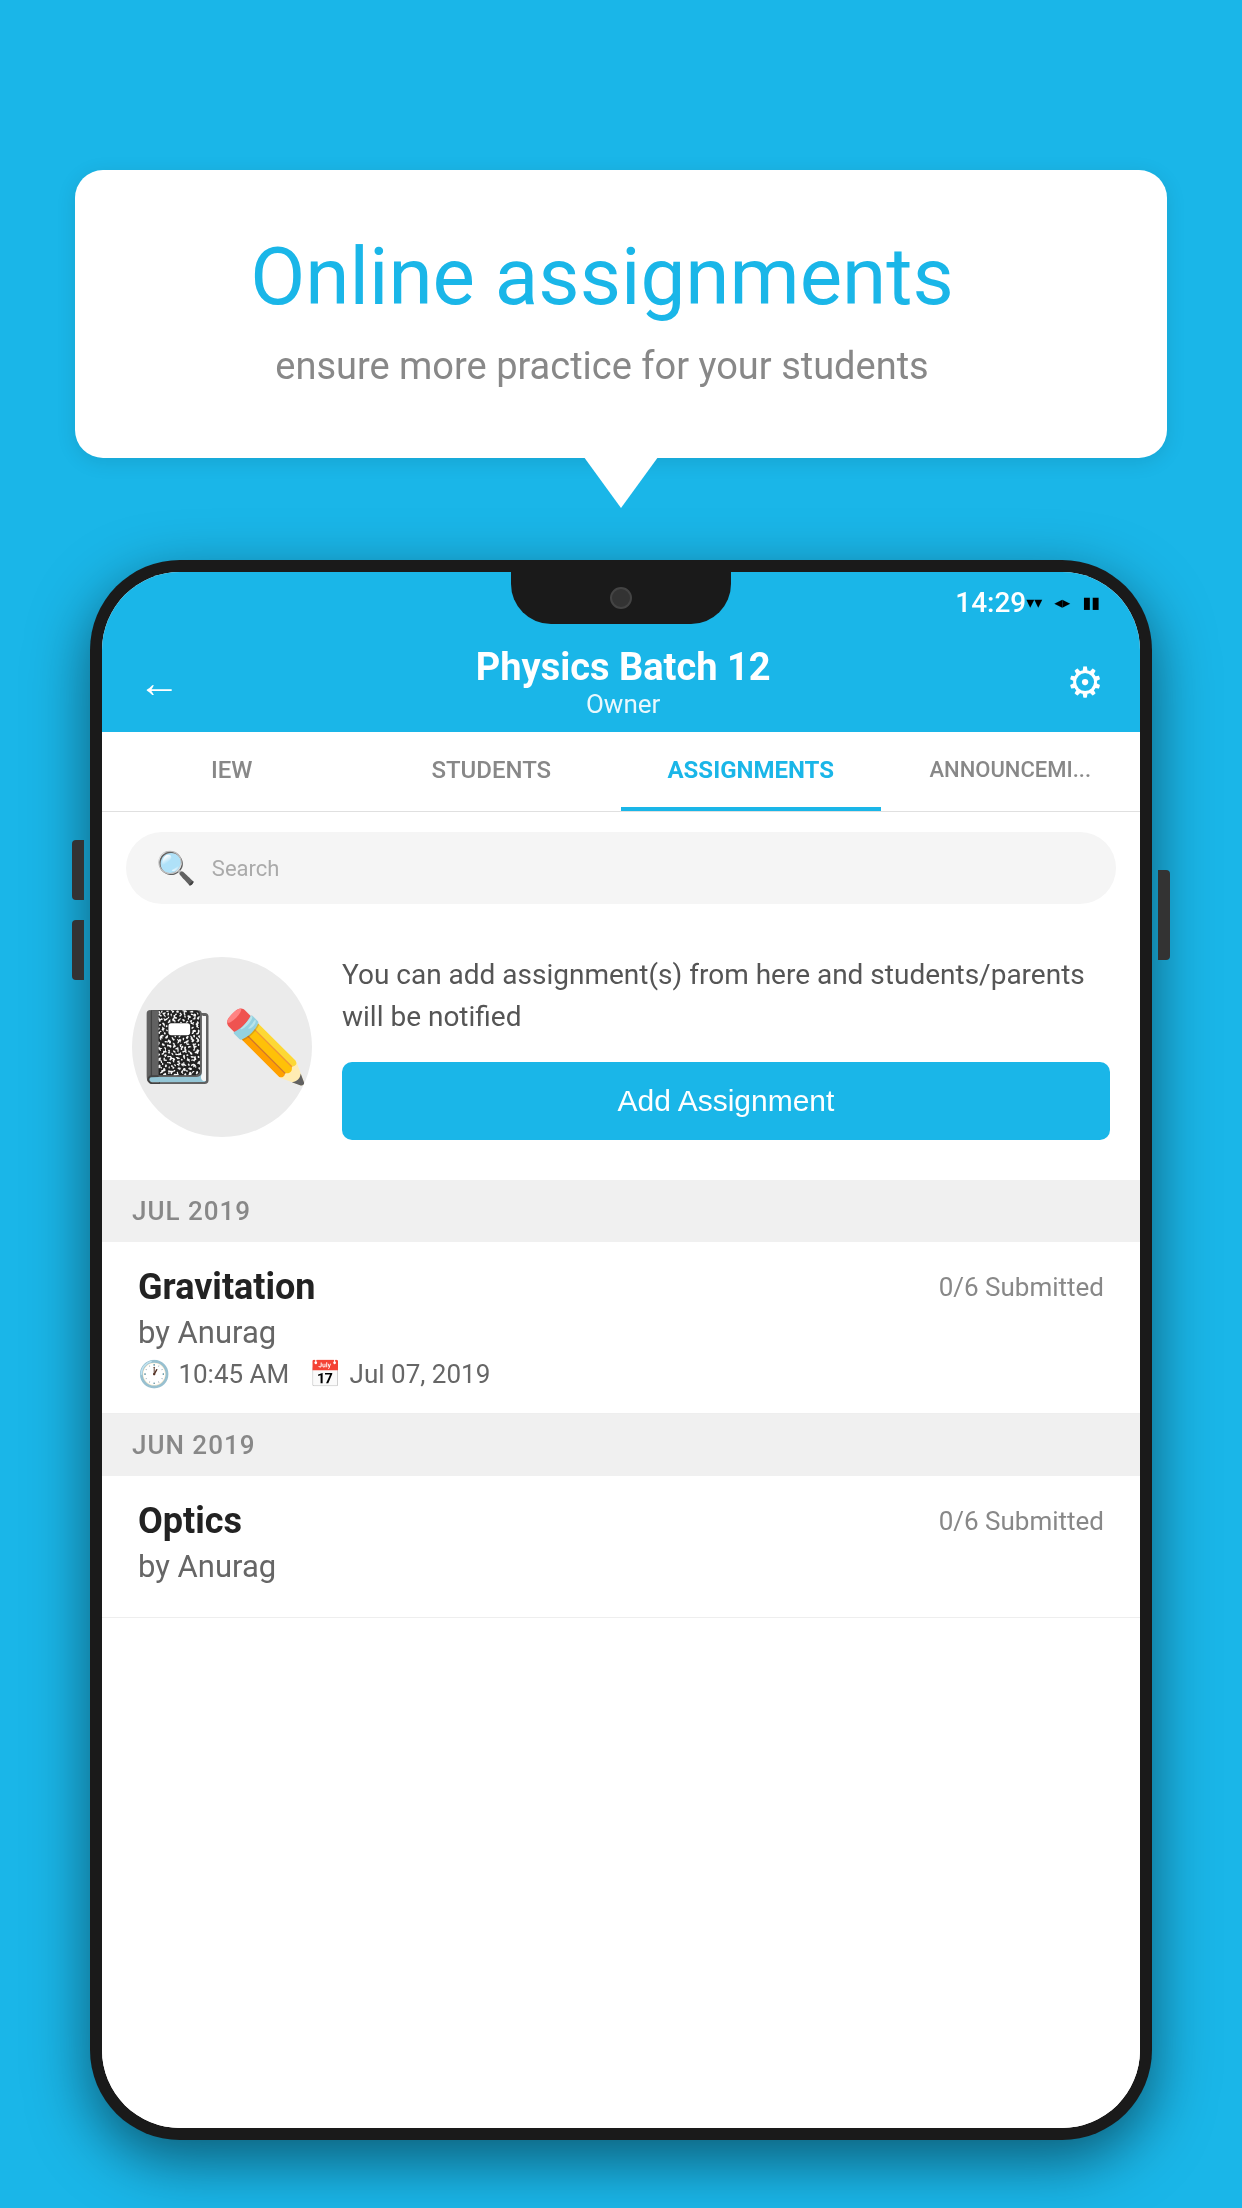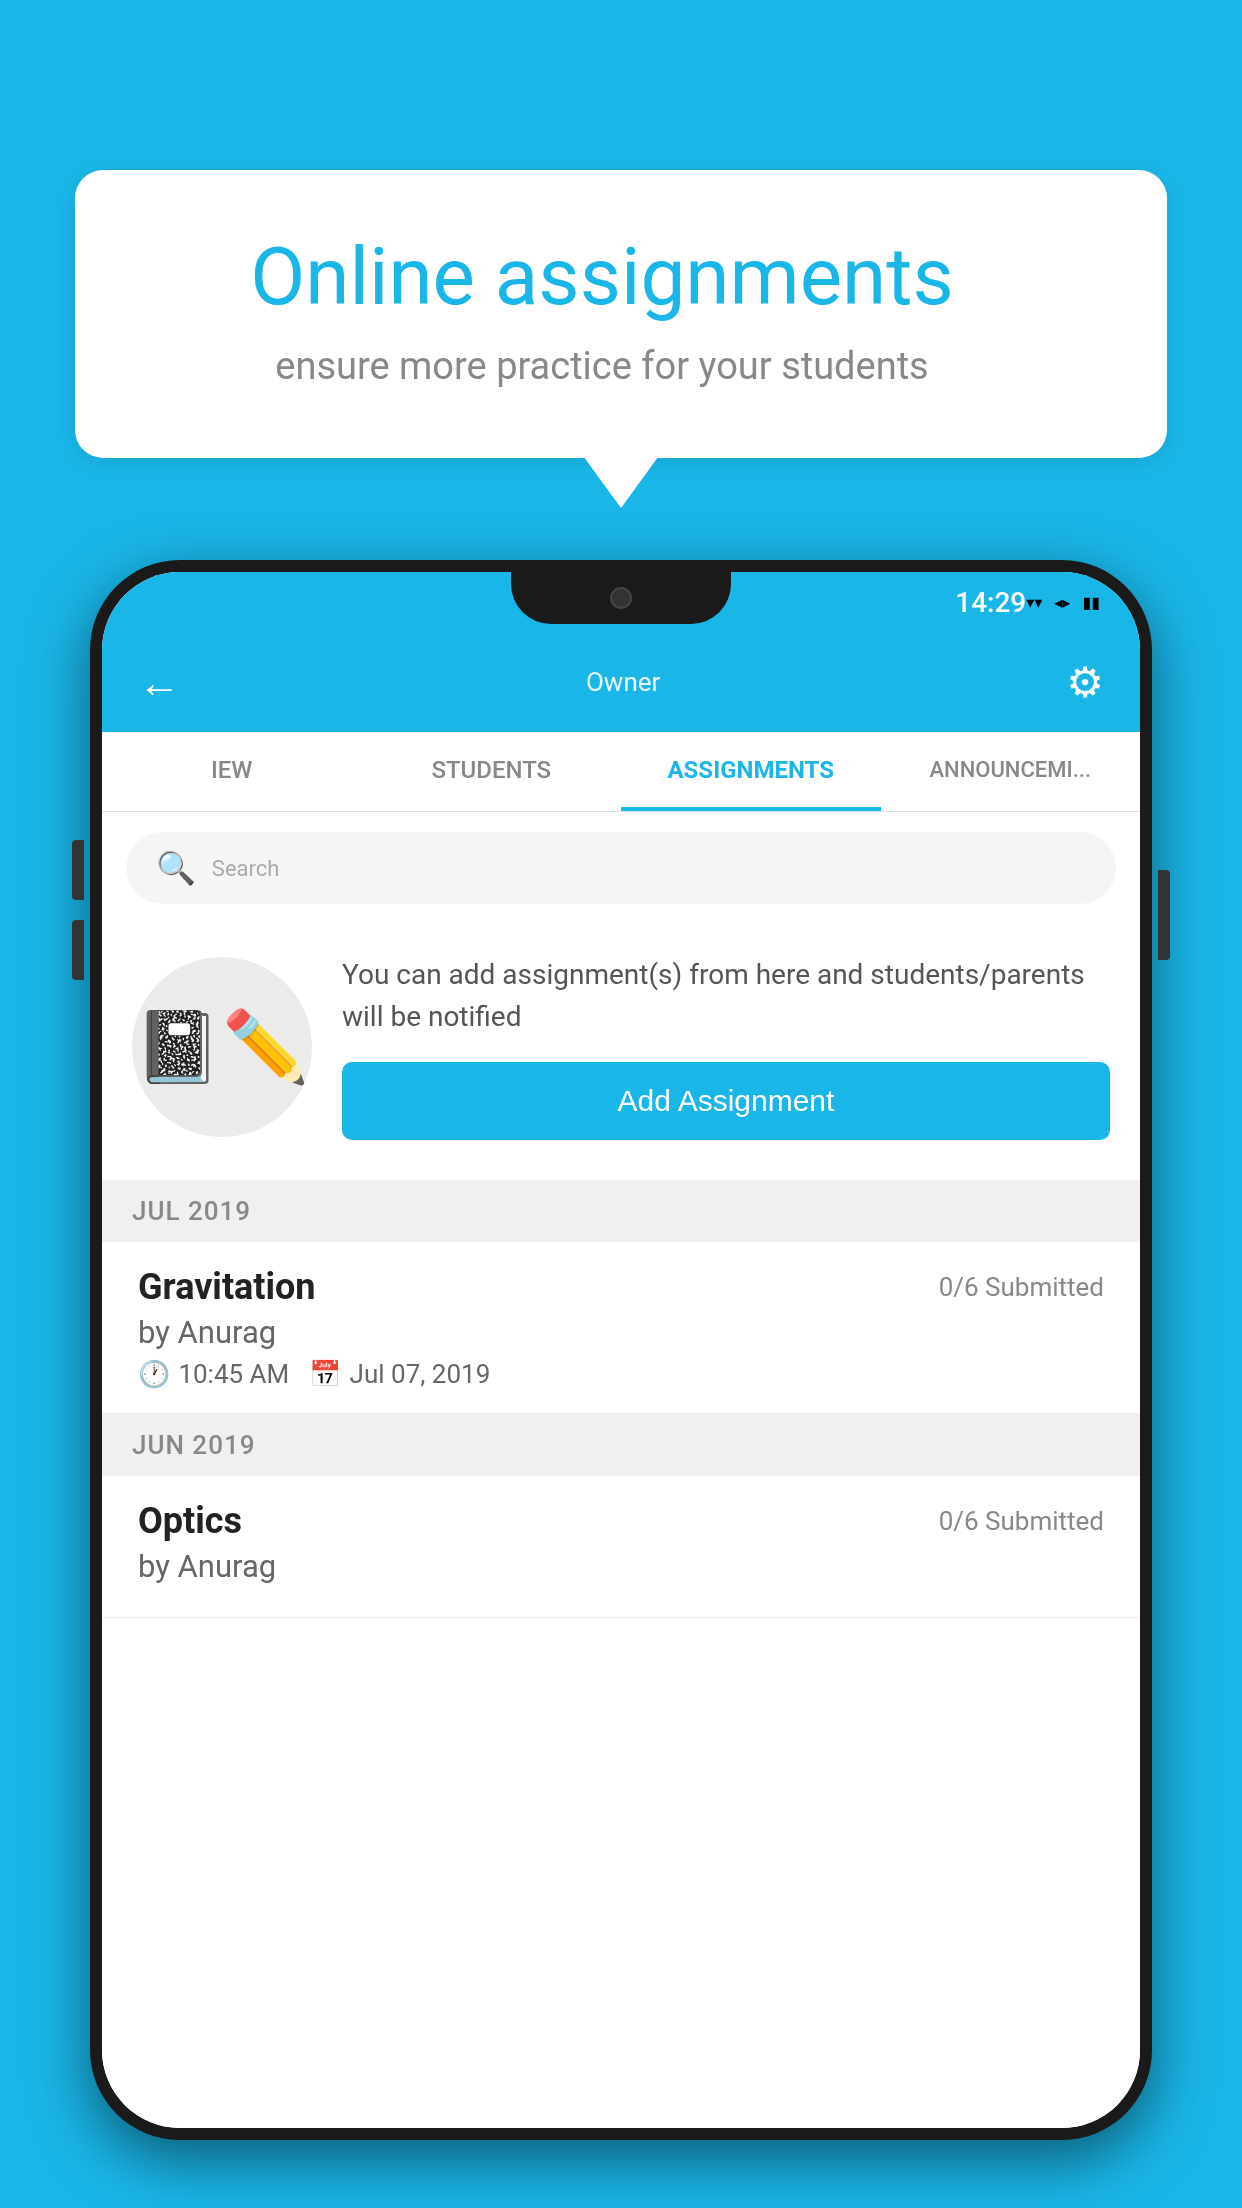--- a/index.html
+++ b/index.html
@@ -356,20 +356,21 @@
         <div class="status-icons">
           <span>▾▾</span>
           <span>◂▸</span>
           <span>▮▮</span>
         </div>
       </div>
 
       <div class="app-bar">
         <span class="back-arrow">←</span>
         <div class="app-bar-title-group">
+          <div class="app-bar-title">Physics Batch 12</div>
           <div class="app-bar-subtitle">Owner</div>
         </div>
         <span class="settings-icon">⚙</span>
       </div>
 
       <div class="tabs-container">
         <div class="tab-item">IEW</div>
         <div class="tab-item">STUDENTS</div>
         <div class="tab-item active">ASSIGNMENTS</div>
         <div class="tab-item" style="font-size:22px;">ANNOUNCEMI...</div>

